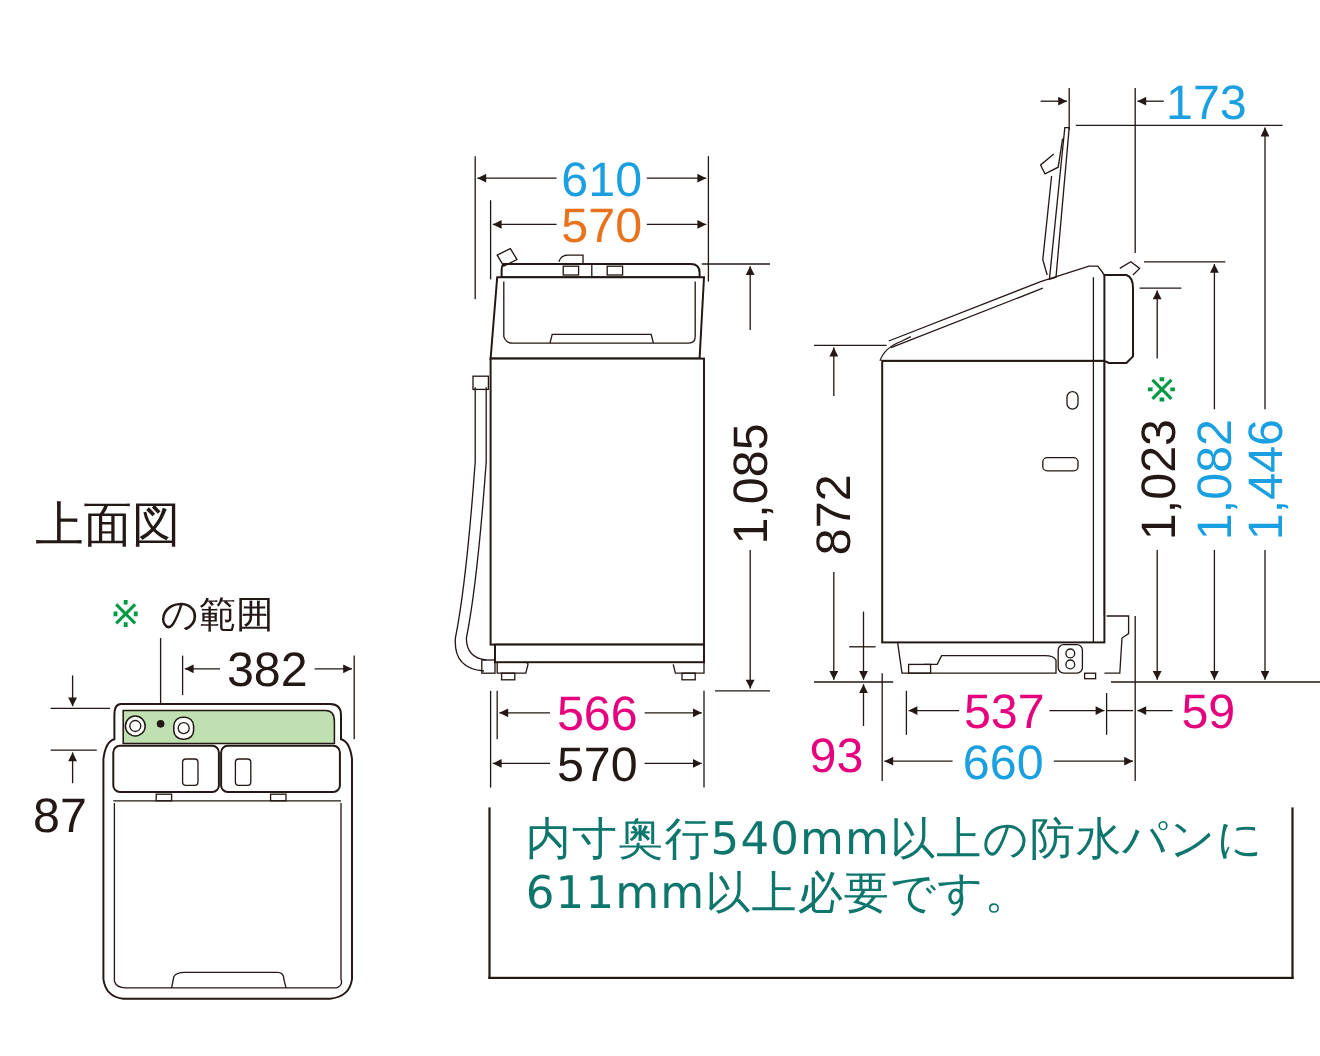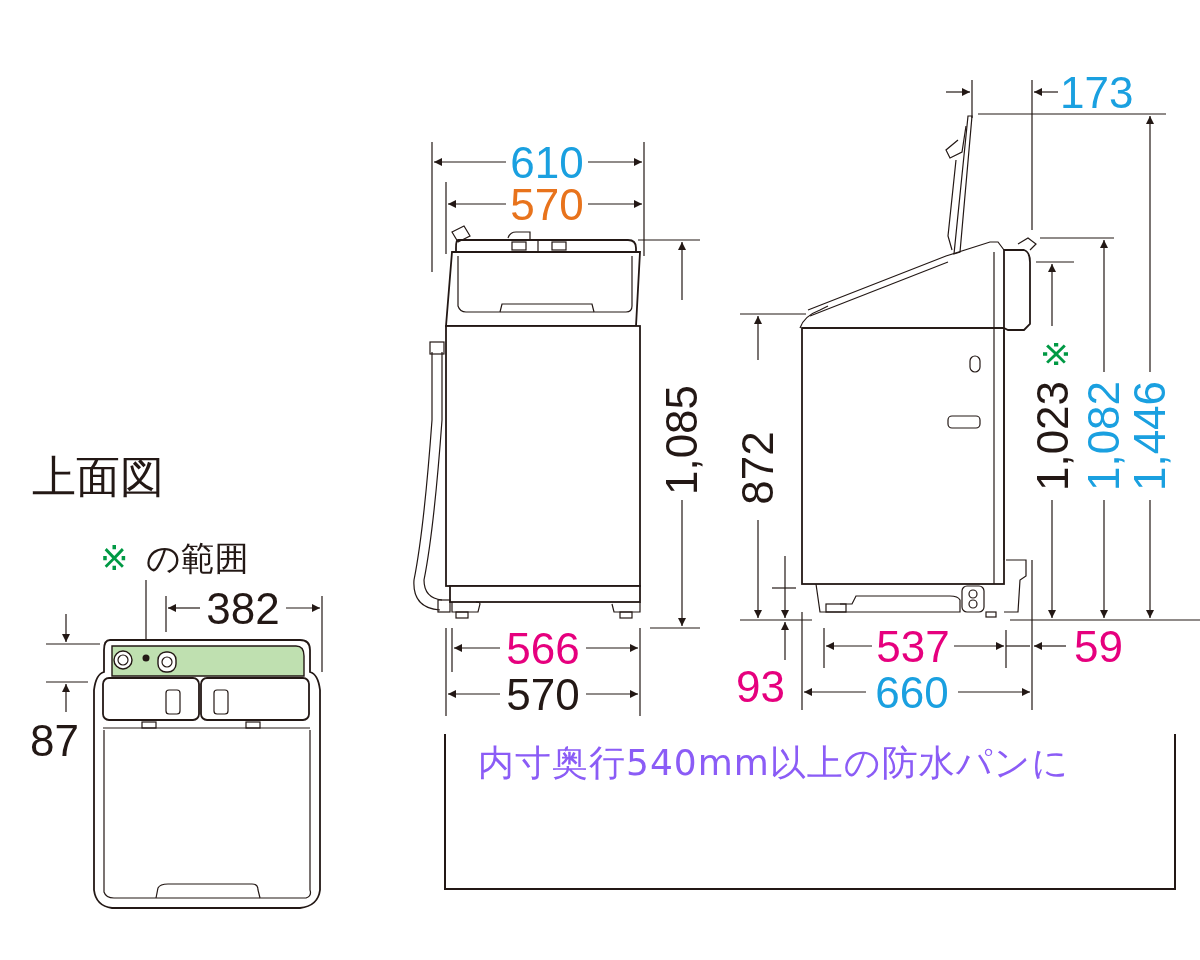--- a/index.html
+++ b/index.html
@@ -9,22 +9,22 @@
   .ln { stroke: #231815; stroke-width: 1.6; fill: none; }
   .thin { stroke: #231815; stroke-width: 1.2; fill: none; }
   .body { stroke: #231815; stroke-width: 1.8; fill: #ffffff; }
   .dim { font-family: "Liberation Sans", "DejaVu Sans", sans-serif; font-size: 44px; }
   .title { font-family: "DejaVu Sans", sans-serif; font-size: 44px; fill: #231815; }
   .sub { font-family: "DejaVu Sans", sans-serif; font-size: 34px; fill: #231815; }
   .note-box { position: absolute; left: 444px; top: 734px; width: 732px; height: 156px;
               border-left: 2px solid #231815; border-right: 2px solid #231815; border-bottom: 2px solid #231815;
               box-sizing: border-box; }
   .note-text { position: absolute; left: 478px; top: 738px; width: 690px;
-               font-family: "DejaVu Sans", sans-serif; font-size: 36px; line-height: 49px;
-               color: #8b5cf6; letter-spacing: 1px; }
+               font-family: "DejaVu Sans", sans-serif; font-size: 41px; line-height: 49px;
+               color: #0f766e; letter-spacing: 1px; }
   .note-text div { white-space: nowrap; }
 </style>
 </head>
 <body>
 
 <svg width="1200" height="960" viewBox="0 0 1200 960">
   <defs>
     <marker id="arr" viewBox="0 0 10 10" refX="10" refY="5" markerWidth="14" markerHeight="8" orient="auto-start-reverse" markerUnits="userSpaceOnUse">
       <path d="M0,0 L10,5 L0,10 z" fill="#231815"></path>
     </marker>
@@ -189,13 +189,14 @@
     <text x="0" y="0" text-anchor="middle" transform="translate(1068,354) rotate(-90)" style="fill:#009944;font-size:34px;font-family:'DejaVu Sans',sans-serif">※</text>
     <text class="dim" x="0" y="0" text-anchor="middle" transform="translate(1068,436) rotate(-90)" fill="#231815">1,023</text>
     <text class="dim" x="0" y="0" text-anchor="middle" transform="translate(1119,436) rotate(-90)" style="fill:#1aa0e0">1,082</text>
     <text class="dim" x="0" y="0" text-anchor="middle" transform="translate(1165,436) rotate(-90)" style="fill:#1aa0e0">1,446</text>
   </g>
 </svg>
 
 <div class="note-box"></div>
 <div class="note-text">
   <div>内寸奥行540mm以上の防水パンに</div>
+  <div>611mm以上必要です。</div>
 </div>
 
 </body></html>

